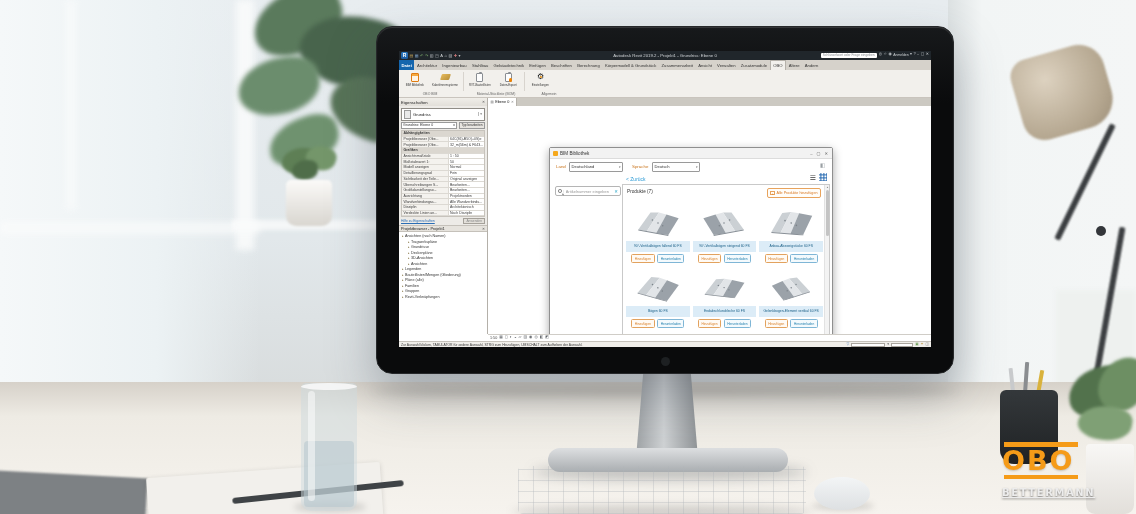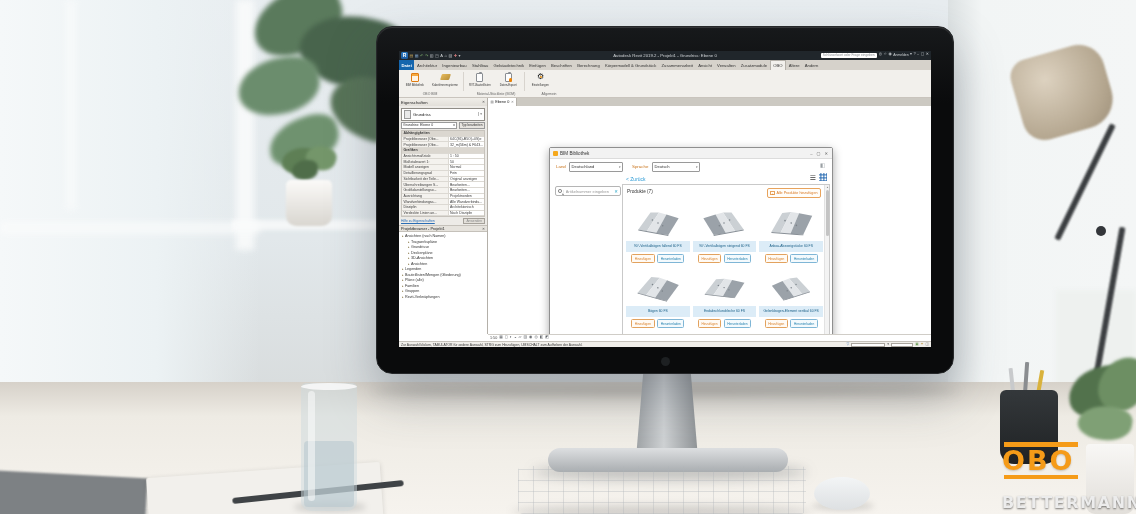--- a/index.html
+++ b/index.html
@@ -183,21 +183,21 @@
   .pc3{left:1038px;top:370px;width:4px;height:26px;background:#d9b23c;transform:rotate(10deg);}
   .l6{left:1068px;top:368px;width:62px;height:48px;background:#52724c;transform:rotate(-15deg);filter:blur(1.6px);}
   .l7{left:1100px;top:356px;width:46px;height:56px;background:#6d8f63;transform:rotate(20deg);filter:blur(1.6px);}
   .l8{left:1078px;top:406px;width:54px;height:34px;background:#7fa075;transform:rotate(8deg);filter:blur(1.6px);}
   .pot-right{left:1086px;top:444px;width:48px;height:70px;border-radius:4px 4px 9px 9px;background:linear-gradient(180deg,#f8f7f5,#e2dfda);filter:blur(.5px);}
 
   
   .obo{left:1002px;top:442px;width:110px;z-index:40;}
   .obo-bar{height:4.5px;background:#f59b18;width:74px;margin-left:2px;}
   .obo-word{font-family:"DejaVu Sans",sans-serif;font-size:27px;font-weight:bold;color:#f59b18;letter-spacing:2px;line-height:1;margin:0.5px 0;text-shadow:0 1px 2px rgba(70,45,0,.25);}
-  .obo-sub{font-size:16px;font-weight:bold;color:#ececec;letter-spacing:1.6px;text-shadow:0 1px 2px rgba(0,0,0,.5);margin-top:14px;font-family:"DejaVu Sans",sans-serif;}
+  .obo-sub{font-size:10px;font-weight:bold;color:#ececec;letter-spacing:1.6px;text-shadow:0 1px 2px rgba(0,0,0,.5);margin-top:8px;font-family:"DejaVu Sans",sans-serif;text-decoration:underline;}
 </style>
 </head>
 <body>
 
 <div class="stage">
 
   <div class="abs wall"></div>
   <div class="abs window-bright"></div>
   <div class="abs mullion m1"></div>
   <div class="abs mullion m2"></div>

